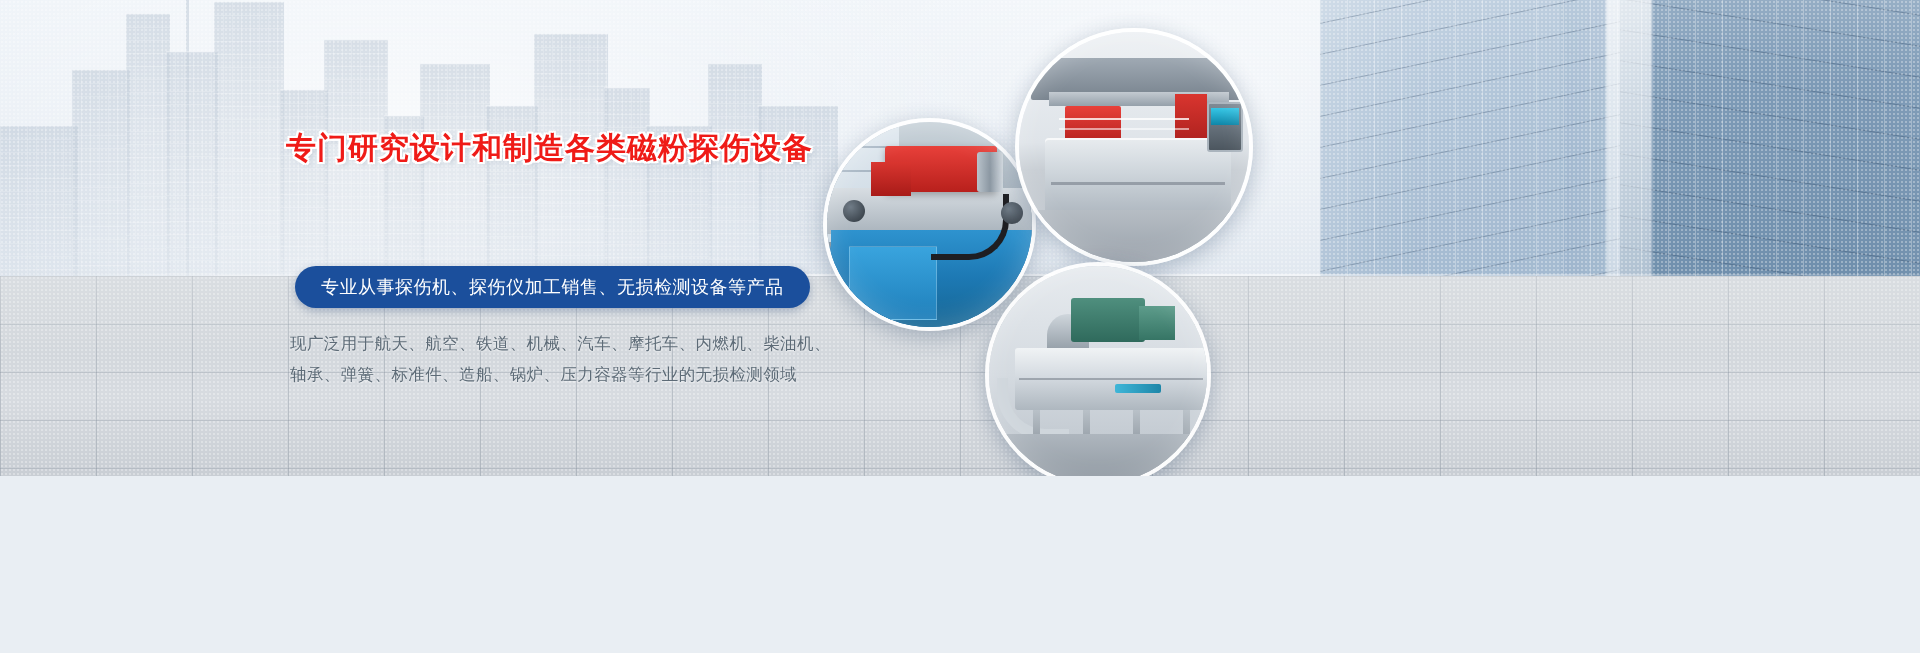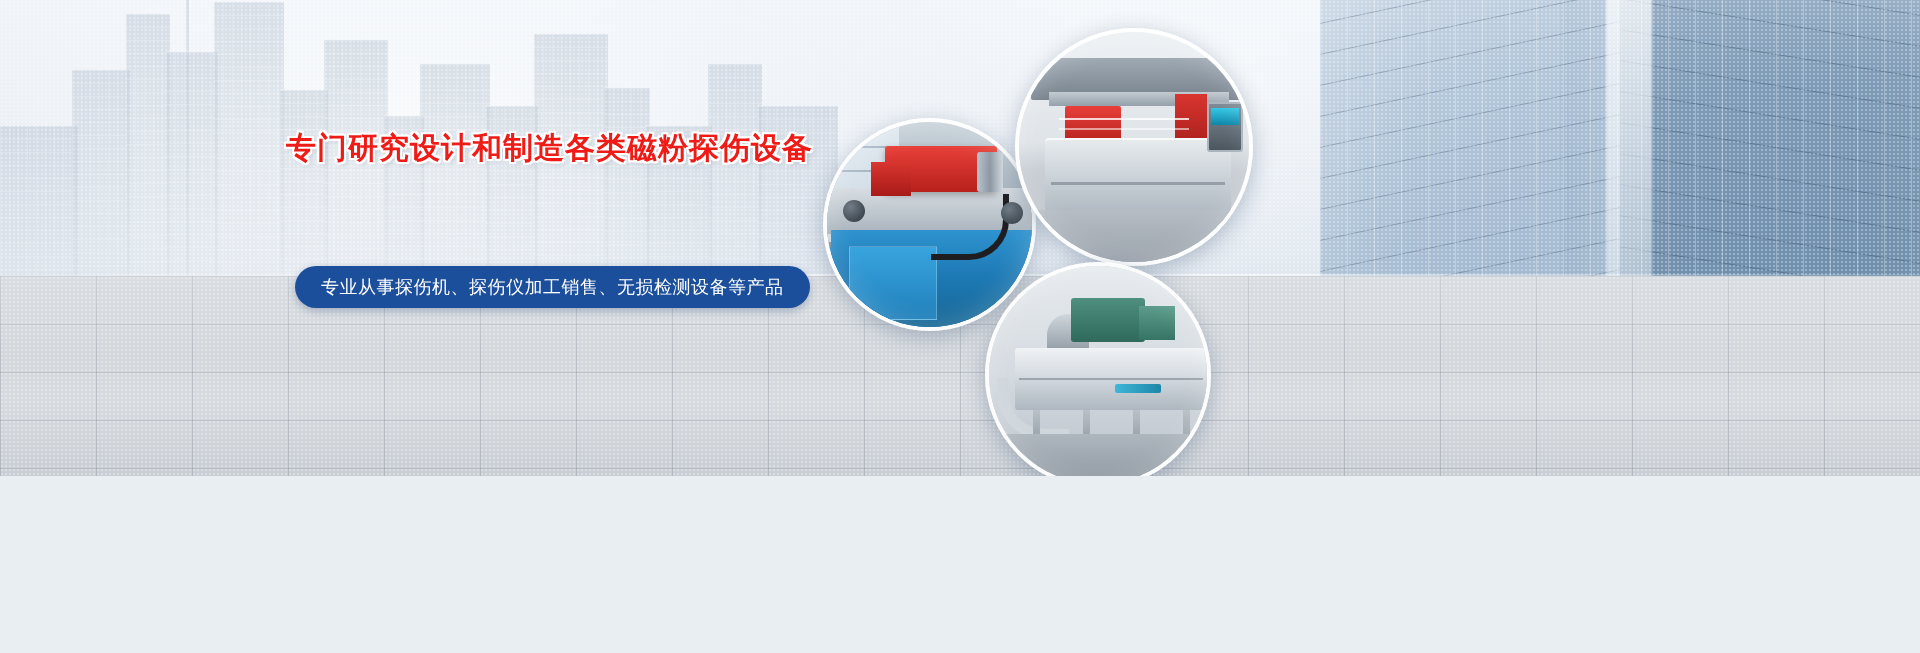--- a/index.html
+++ b/index.html
@@ -273,20 +273,22 @@
     <div class="headline-red">专门研究设计和制造各类磁粉探伤设备</div>
 
     <div class="title-row">
     </div>
 
     <div class="pill">
       <span class="pill-text">专业从事探伤机、探伤仪加工销售、无损检测设备等产品</span>
     </div>
 
     <div class="desc">
+      <div class="desc-line">现广泛用于航天、航空、铁道、机械、汽车、摩托车、内燃机、柴油机、</div>
+      <div class="desc-line">轴承、弹簧、标准件、造船、锅炉、压力容器等行业的无损检测领域</div>
     </div>
   </div>
 
   <div class="photo ph1">
     <div class="ph-inner">
       <div class="sky1"></div>
       <div class="win"></div>
       <div class="gray1"></div>
       <div class="redbox"></div>
       <div class="redbox2"></div>

